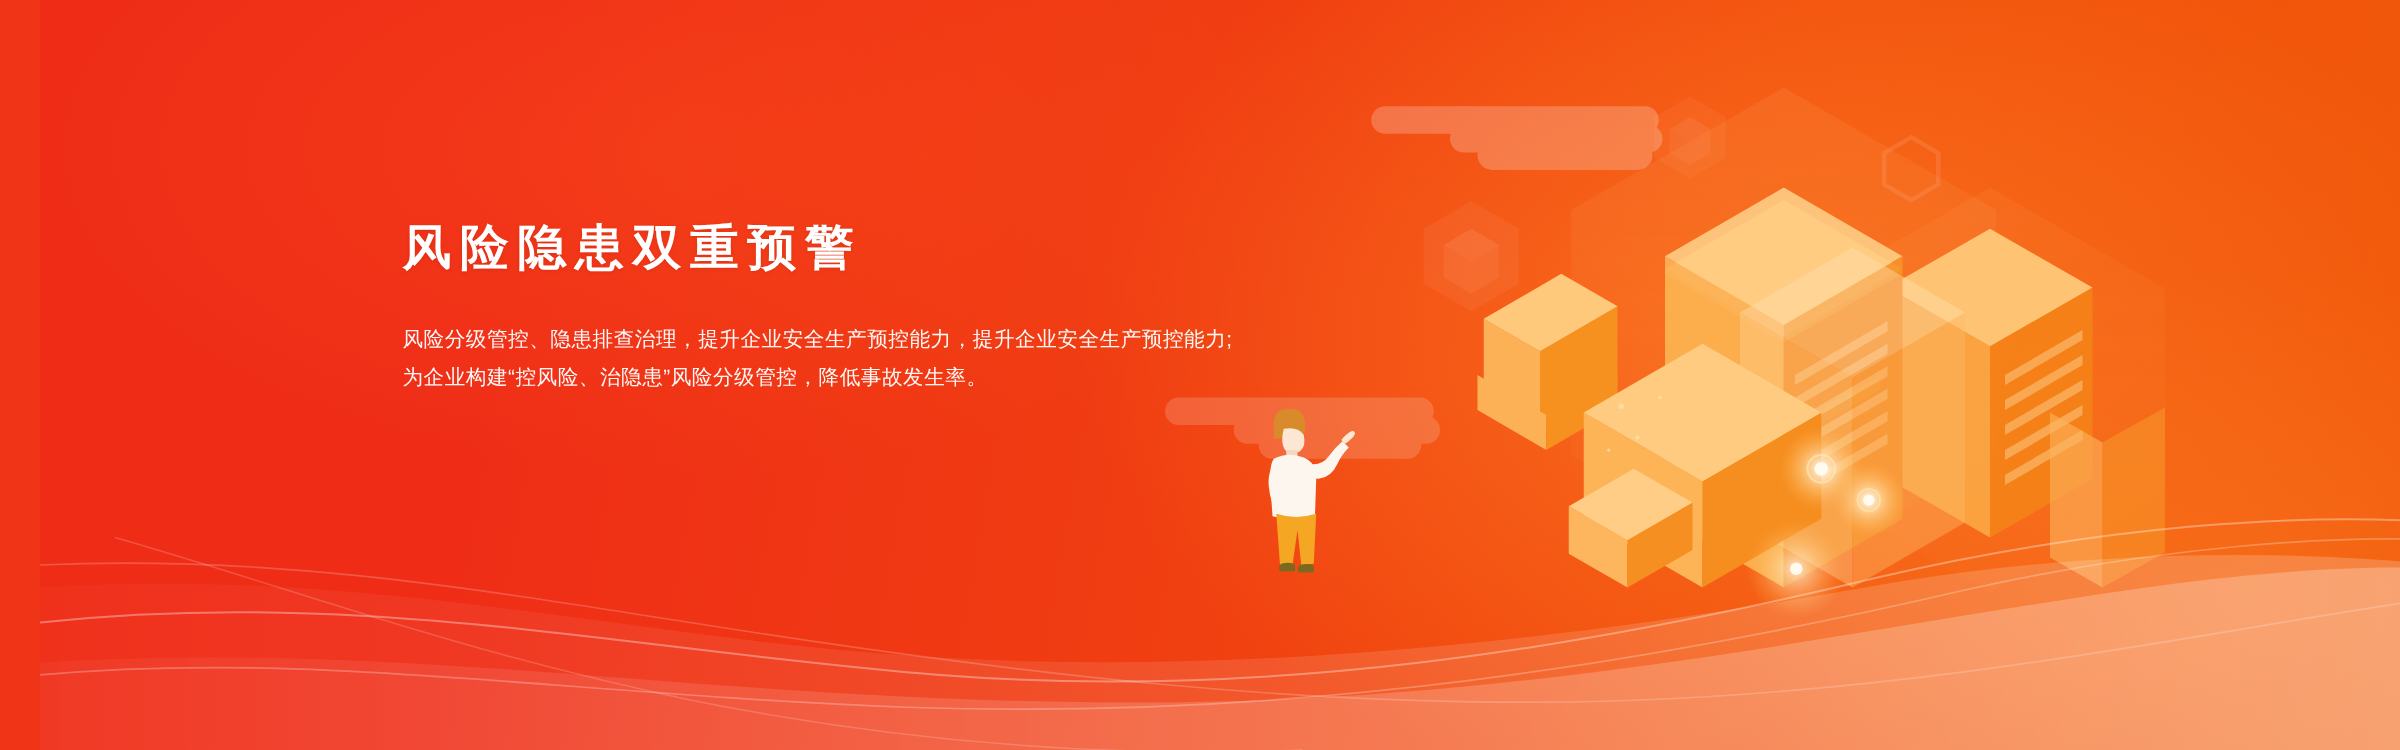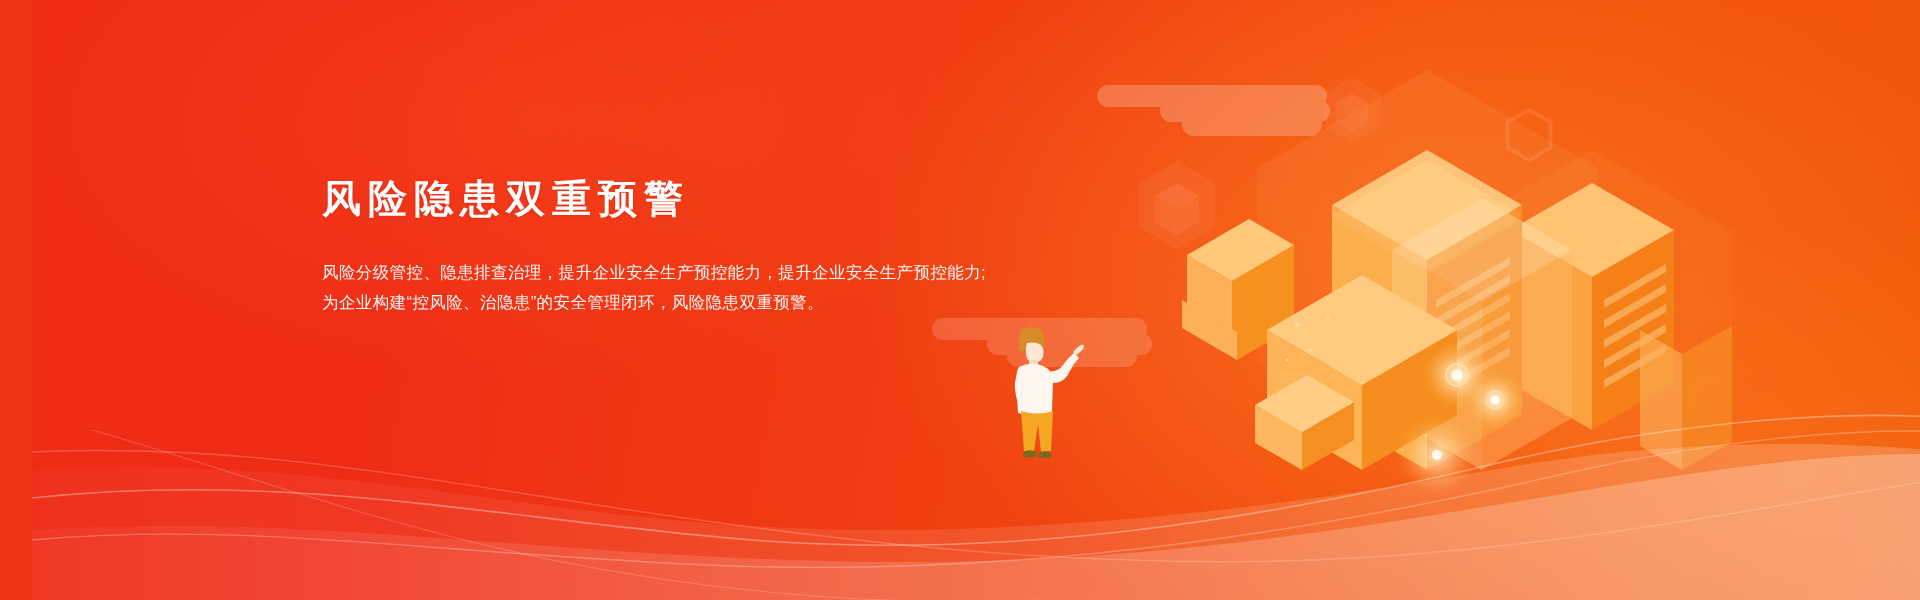--- a/index.html
+++ b/index.html
@@ -257,16 +257,16 @@
 
     <path d="M0,498 C260,470 470,520 720,540 C980,560 1230,520 1470,462 C1650,420 1810,410 1920,418" fill="none" stroke="#ffffff" stroke-opacity=".34" stroke-width="1.6"></path>
     <path d="M0,540 C220,520 420,556 700,566 C1010,576 1290,530 1540,472 C1700,436 1840,428 1920,432" fill="none" stroke="#ffffff" stroke-opacity=".26" stroke-width="1.4"></path>
     <path d="M0,452 C180,444 330,468 520,498 C760,536 1020,570 1280,560 C1540,550 1760,500 1920,478" fill="none" stroke="#ffffff" stroke-opacity=".20" stroke-width="1.3"></path>
     <path d="M60,430 C200,470 330,520 520,560 C700,596 860,606 1010,600" fill="none" stroke="#ffffff" stroke-opacity=".18" stroke-width="1.2"></path>
   </svg>
 
   <div id="text-block">
     <h1 id="hero-title">风险隐患双重预警</h1>
     <p class="hero-sub">风险分级管控、隐患排查治理，提升企业安全生产预控能力，提升企业安全生产预控能力;</p>
-    <p class="hero-sub">为企业构建“控风险、治隐患”的安全管理闭环，风险隐患双重预警。</p>
+    <p class="hero-sub">为企业构建“控风险、治隐患”风险分级管控，降低事故发生率。</p>
   </div>
 
 </div>
 
 </body></html>

